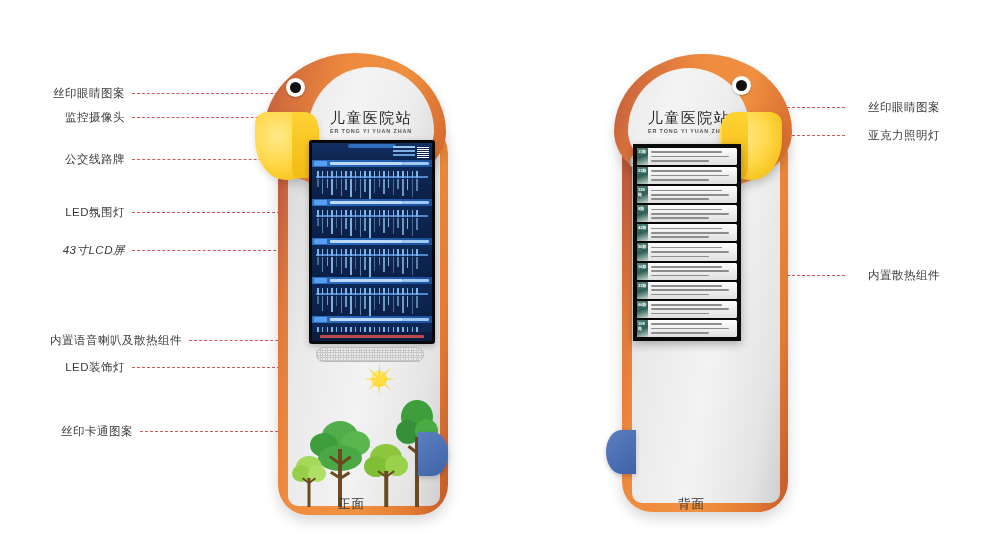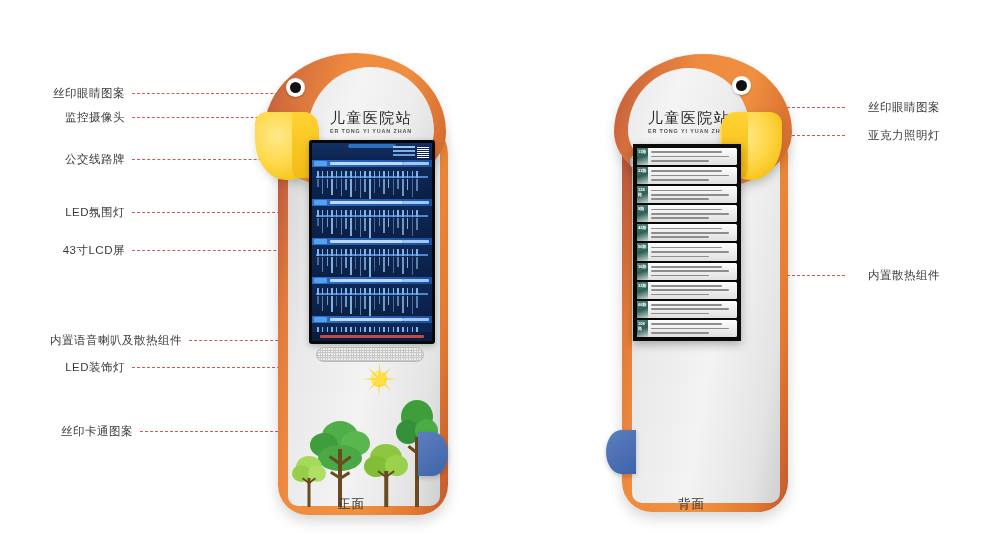--- a/index.html
+++ b/index.html
@@ -148,21 +148,21 @@
       <div class="callout left" style="left: 0px; top: 152px; width: 287px;">
         <span class="txt" style="width:80px;margin-left:50px;">公交线路牌</span>
         <span class="lead" style="width:150px;"></span>
         <span class="dot"></span>
       </div>
       <div class="callout left" style="left: 0px; top: 205px; width: 310px;">
         <span class="txt" style="width:80px;margin-left:50px;">LED氛围灯</span>
         <span class="lead" style="width:173px;"></span>
         <span class="dot"></span>
       </div>
-      <div class="callout left" style="left: 0px; top: 243px; width: 362px;">
+      <div class="callout left" style="left: 0px; top: 243px; width: 362px; font-style: italic;">
         <span class="txt" style="width:80px;margin-left:50px;">43寸LCD屏</span>
         <span class="lead" style="width:225px;"></span>
         <span class="dot"></span>
       </div>
       <div class="callout left" style="left: 0px; top: 333px; width: 330px;">
         <span class="txt" style="width:133px;margin-left:50px;">内置语音喇叭及散热组件</span>
         <span class="lead" style="width:140px;"></span>
         <span class="dot"></span>
       </div>
       <div class="callout left" style="left: 0px; top: 360px; width: 370px;">

